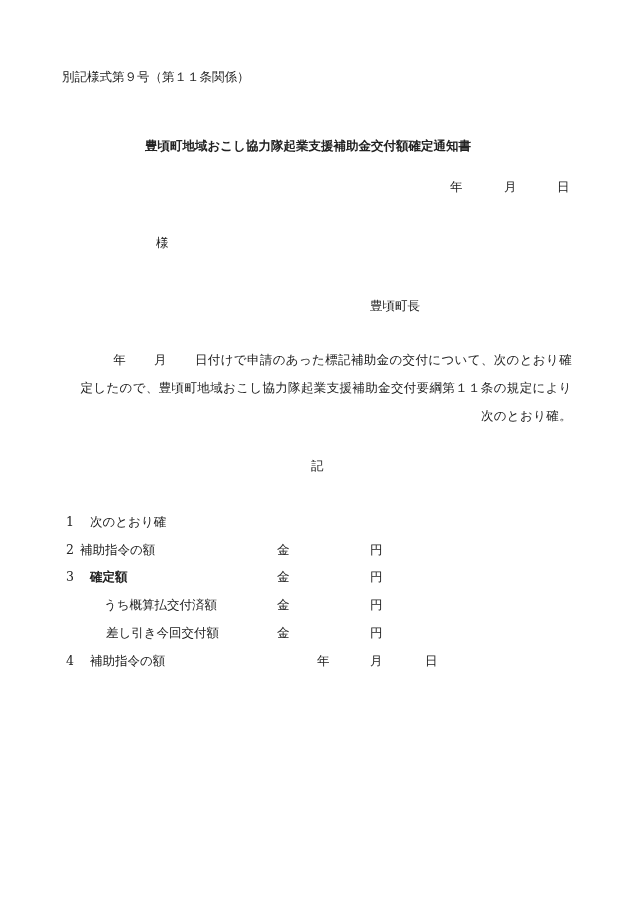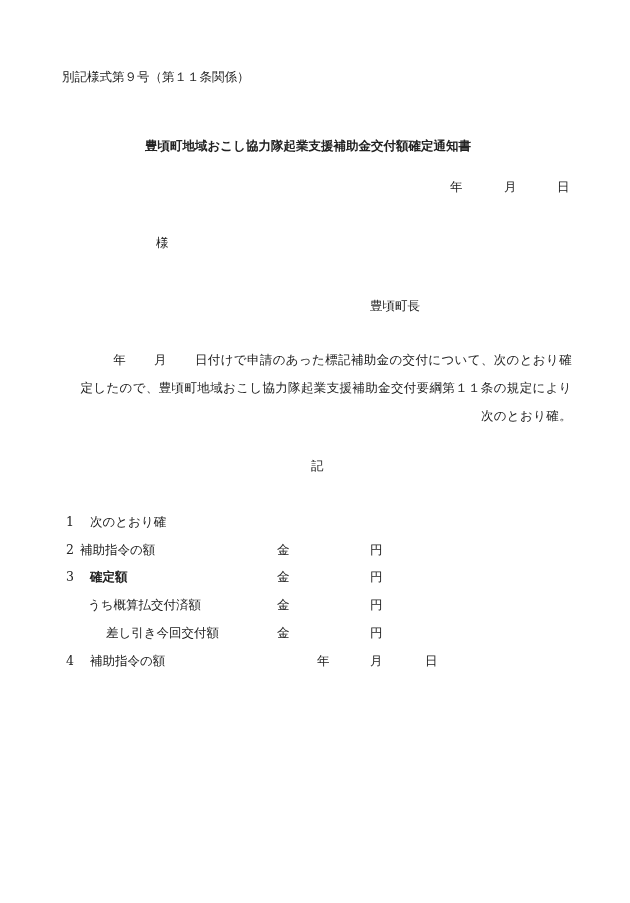--- a/index.html
+++ b/index.html
@@ -51,21 +51,21 @@
   </div>
 
   <div>
     <span class="abs" style="left:66px; top:571px;">3</span>
     <span class="abs" style="left:90px; top:571px;font-weight:bold;">確定額</span>
     <span class="abs" style="left:277px; top:571px;">金</span>
     <span class="abs" style="left:370px; top:571px;">円</span>
   </div>
 
   <div>
-    <span class="abs" style="left:88px; top:599px;">うち概算払交付済額</span>
+    <span class="abs" style="left:104px; top:599px;">うち概算払交付済額</span>
     <span class="abs" style="left:277px; top:599px;">金</span>
     <span class="abs" style="left:370px; top:599px;">円</span>
   </div>
 
   <div>
     <span class="abs" style="left:106px; top:627px;">差し引き今回交付額</span>
     <span class="abs" style="left:277px; top:627px;">金</span>
     <span class="abs" style="left:370px; top:627px;">円</span>
   </div>
 

